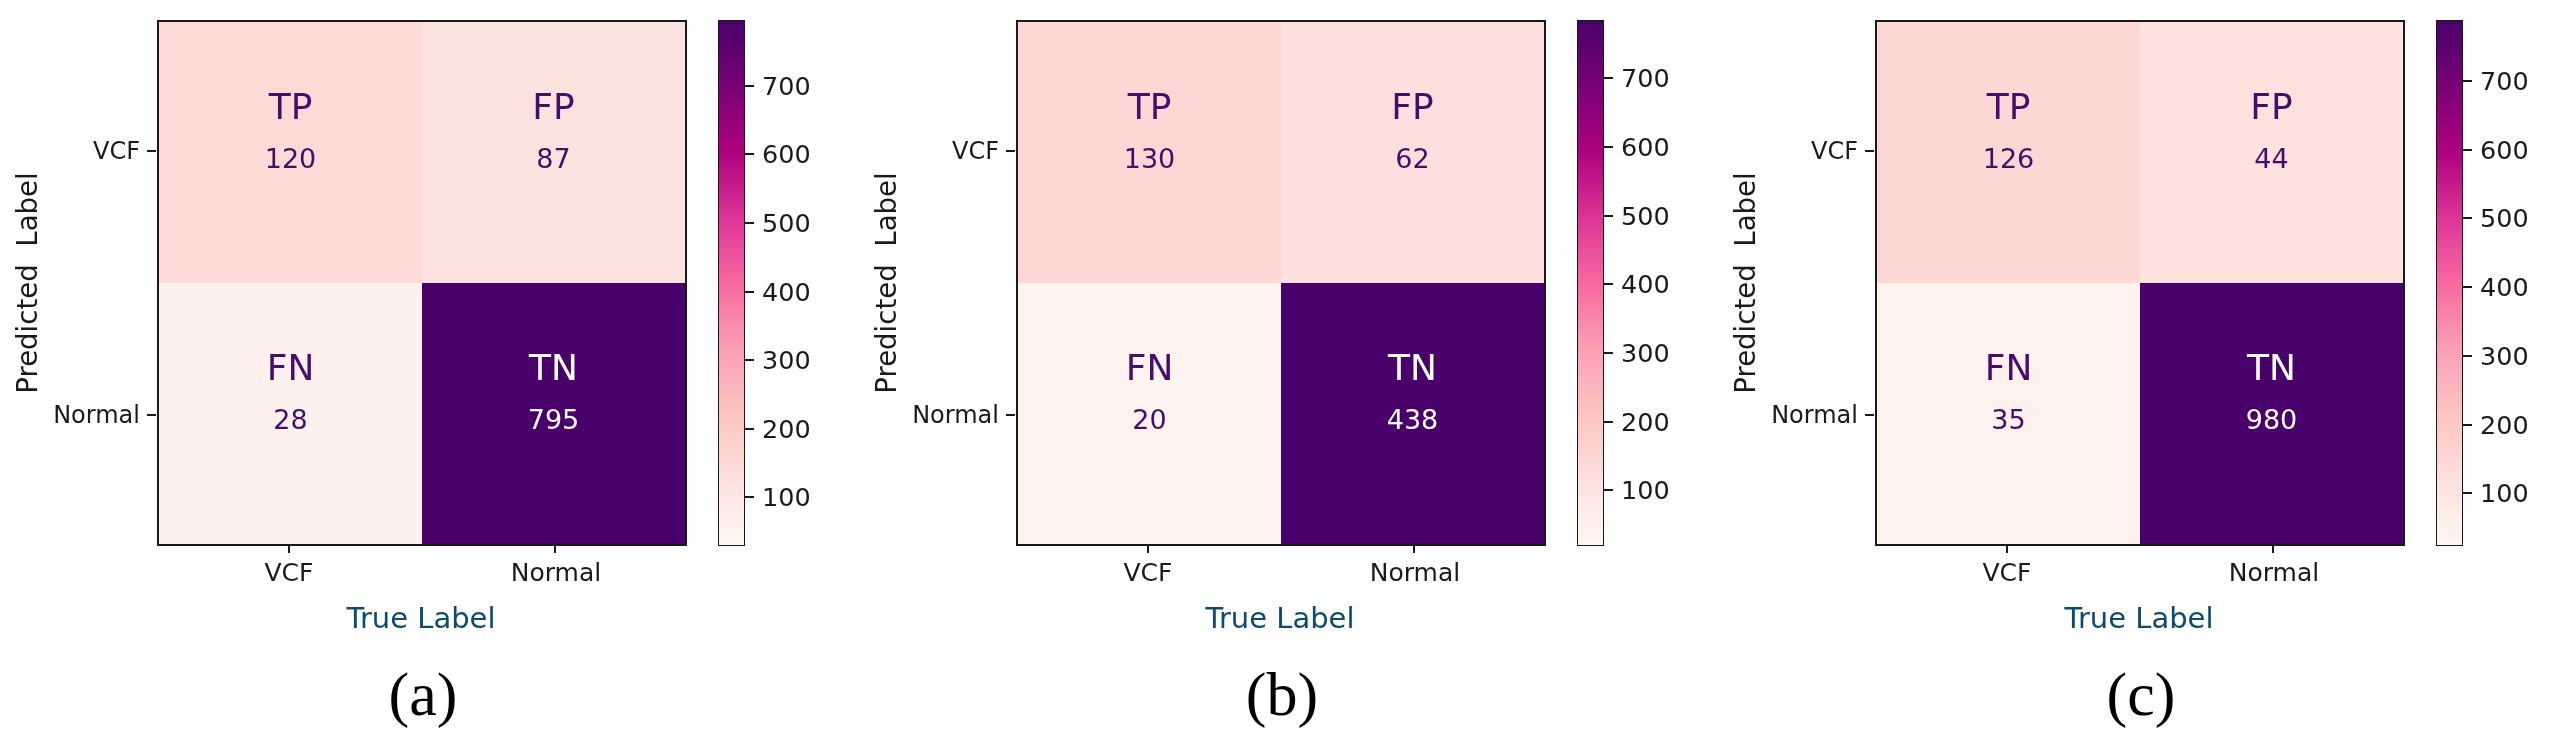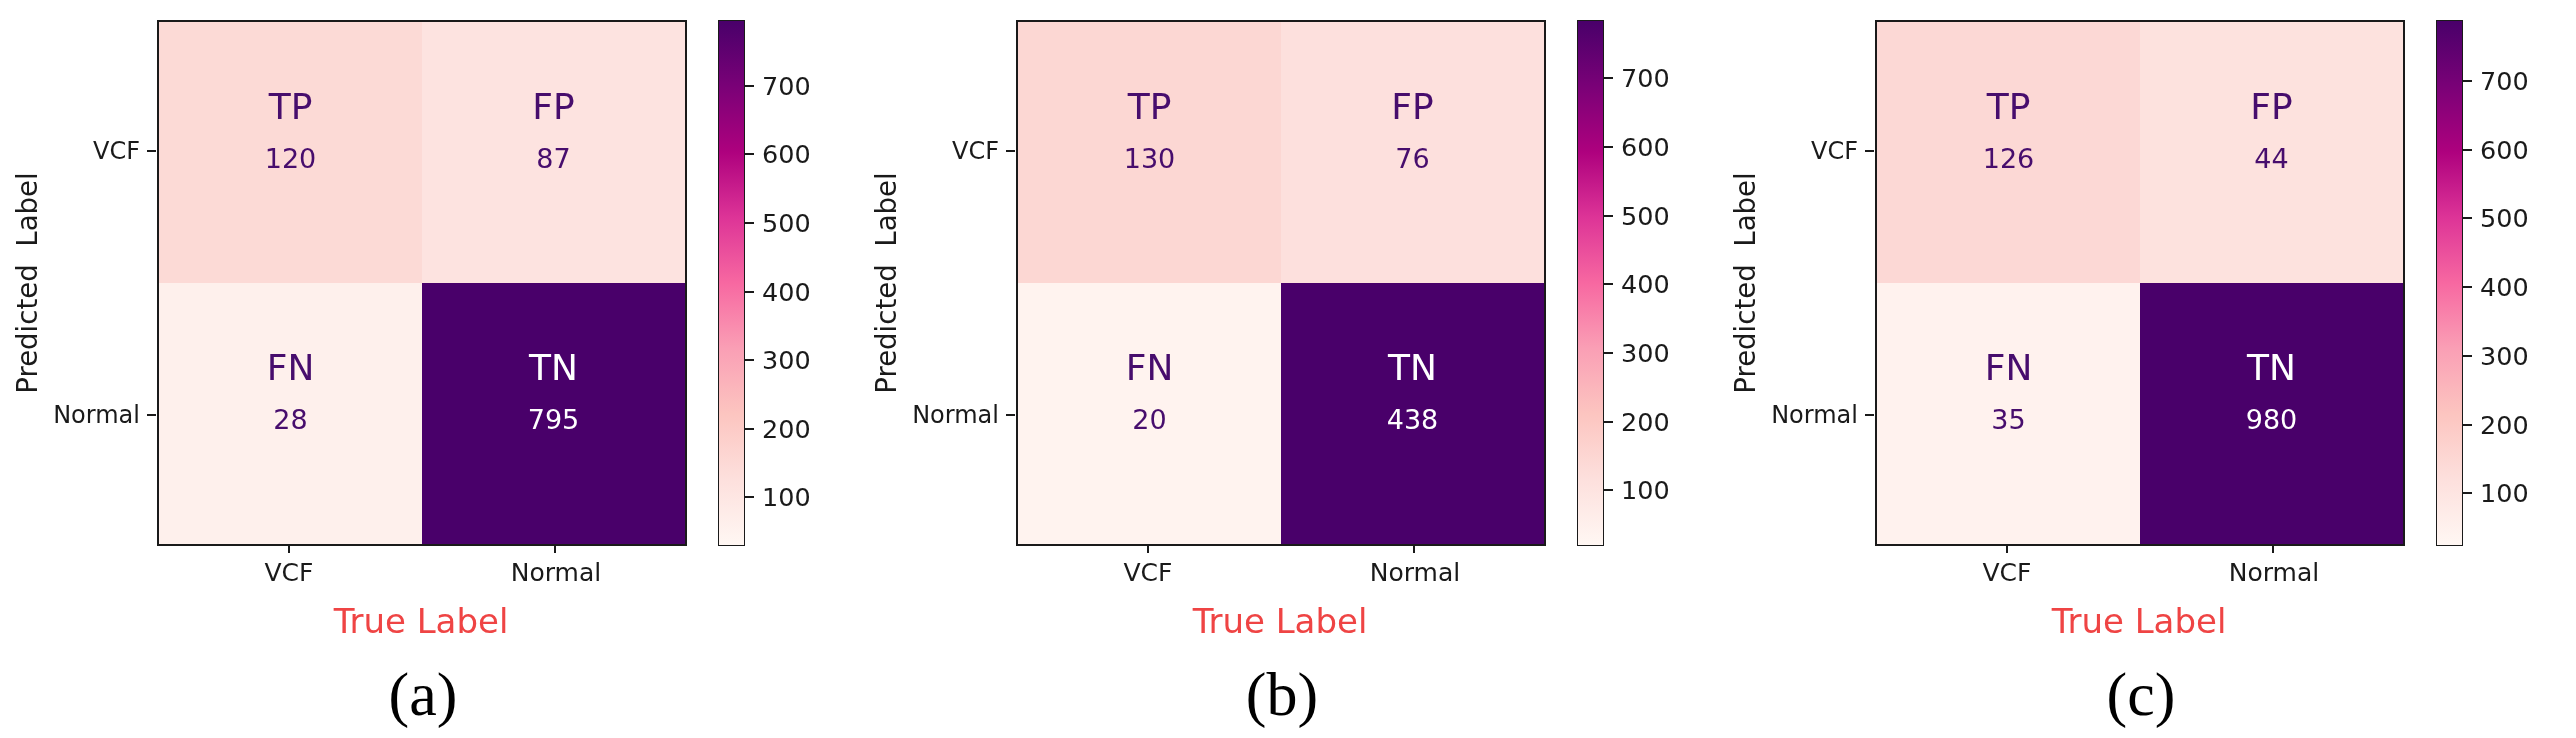--- a/index.html
+++ b/index.html
@@ -22,21 +22,21 @@
   .ytick-label{position:absolute;left:0;width:140px;text-align:right;
                font-size:24px;color:#1a1a1a;transform:translateY(-50%);}
   .ylabel{position:absolute;left:27px;top:283px;
           transform:translate(-50%,-50%) rotate(-90deg);
           font-size:27.6px;color:#1a1a1a;white-space:pre;}
 
   .xtick-line{position:absolute;top:546px;width:2px;height:7.4px;background:#1a1a1a;}
   .xtick-label{position:absolute;top:558px;width:202px;text-align:center;
                font-size:25px;color:#1a1a1a;transform:translateX(-50%);}
   .xlabel{position:absolute;top:601px;left:421px;transform:translateX(-50%);
-          font-size:34px;color:#ef4444;white-space:pre;}
+          font-size:29px;color:#0c4a6e;white-space:pre;}
   .caption{position:absolute;top:659px;left:423px;transform:translateX(-50%);
            font-size:62px;color:#000;
            font-family:"Liberation Serif","DejaVu Serif",serif;}
 
   .colorbar{position:absolute;left:718px;top:20px;width:27px;height:526px;
             border:1.7px solid #1a1a1a;box-sizing:border-box;}
   .cbar-tick{position:absolute;left:745px;width:8.7px;height:2px;background:#1a1a1a;
              transform:translateY(50%);}
   .cbar-tick-label{position:absolute;left:762px;font-size:25.5px;color:#1a1a1a;
              transform:translateY(50%);line-height:1;}
@@ -121,21 +121,21 @@
     <div class="matrix">
       <div class="cell" style="background: rgb(252, 215, 211); color: rgb(71, 13, 109);">
         <div class="cell-inner">
           <div class="cell-label">TP</div>
           <div class="cell-value">130</div>
         </div>
       </div>
       <div class="cell" style="background: rgb(253, 224, 221); color: rgb(71, 13, 109);">
         <div class="cell-inner">
           <div class="cell-label">FP</div>
-          <div class="cell-value">76</div>
+          <div class="cell-value">62</div>
         </div>
       </div>
       <div class="cell" style="background: rgb(255, 243, 239); color: rgb(71, 13, 109);">
         <div class="cell-inner">
           <div class="cell-label">FN</div>
           <div class="cell-value">20</div>
         </div>
       </div>
       <div class="cell" style="background: rgb(73, 0, 106); color: rgb(255, 255, 255);">
         <div class="cell-inner">

